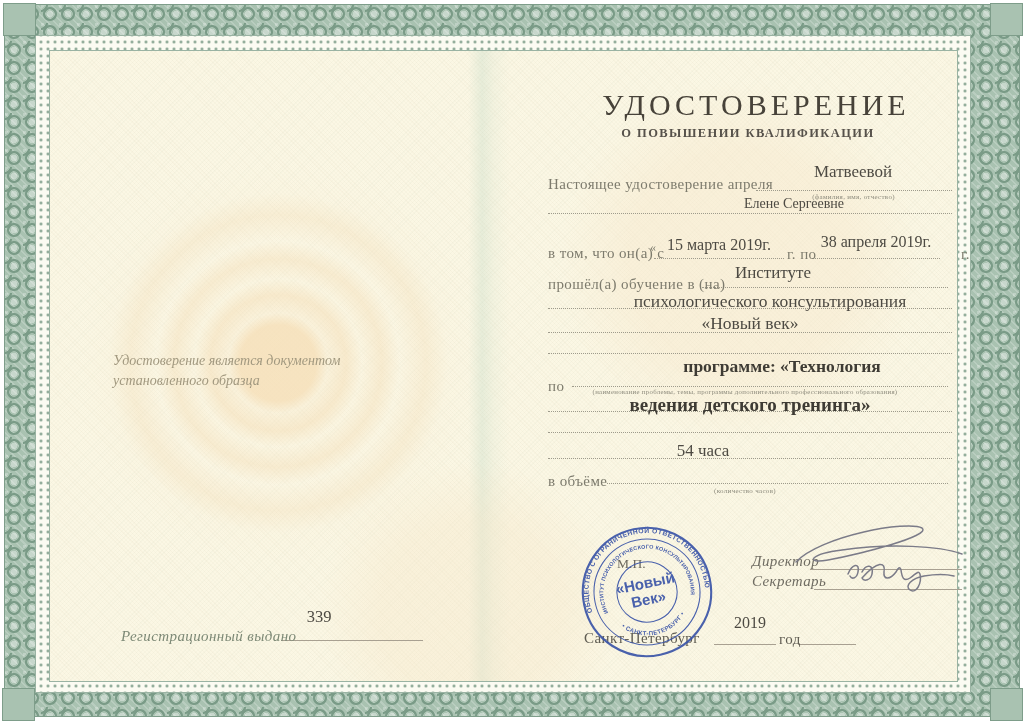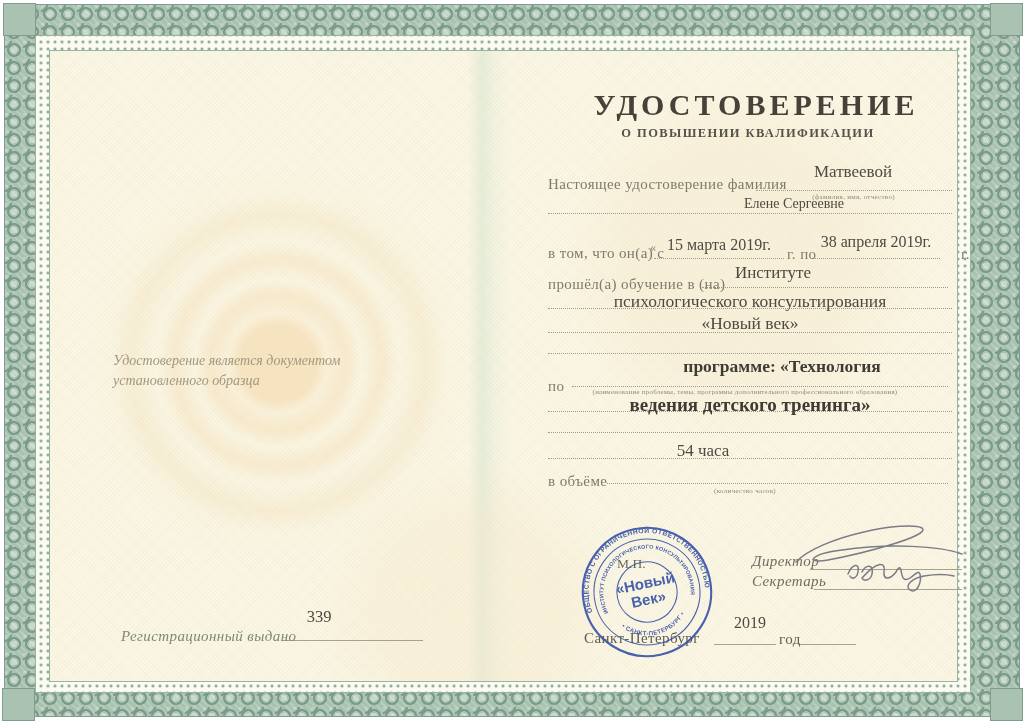--- a/index.html
+++ b/index.html
@@ -57,21 +57,21 @@
   .c-bl{top:688px;left:2px}.c-br{top:688px;left:990px}
 
   
   .abs{position:absolute;z-index:5}
   .lbl{font-size:15px;color:#7d7b6d;letter-spacing:.4px;white-space:nowrap}
   .val{font-size:17px;color:#4d4a43;text-align:center;white-space:nowrap}
   .bold{font-weight:bold;color:#3e3b34}
   .cap{font-size:7px;color:#8d8b7d;text-align:center;letter-spacing:.3px;white-space:nowrap}
   .dline{border-bottom:1px dotted #9e9b8c;height:0;z-index:4;position:absolute}
   .sline{border-bottom:1px solid #a8a091;height:0;z-index:4;position:absolute}
-  .title{font-size:30px;font-weight:bold;letter-spacing:4px;color:#474239;text-align:center}
+  .title{font-size:30px;font-weight:normal;letter-spacing:4px;color:#474239;text-align:center}
   .subtitle{font-size:12.5px;font-weight:bold;letter-spacing:1.4px;color:#56514a;text-align:center}
   .note{font-style:italic;font-size:14px;color:#a1987f;text-align:left;line-height:20px}
   .ital{font-style:italic}
   .stamp-wrap{position:absolute;left:579px;top:524px;width:136px;height:136px;z-index:6;transform:rotate(-12deg);opacity:.92}
   .sig-wrap{position:absolute;left:790px;top:518px;width:180px;height:82px;z-index:7}
 </style>
 </head>
 <body>
 
 <div class="cert">
@@ -84,40 +84,40 @@
   <div class="corner c-br"></div>
 
   <div class="abs title" style="left:556px;top:88px;width:400px">УДОСТОВЕРЕНИЕ</div>
   <div class="abs subtitle" style="left:548px;top:126px;width:400px">О ПОВЫШЕНИИ КВАЛИФИКАЦИИ</div>
 
   <div class="abs note" style="left:113px;top:351px;width:300px">
     <div>Удостоверение является документом</div>
     <div>установленного образца</div>
   </div>
 
-  <div class="abs lbl" style="left:548px;top:176px">Настоящее удостоверение фамилия</div>
+  <div class="abs lbl" style="left:548px;top:176px">Настоящее удостоверение апреля</div>
   <div class="abs val" style="left:754px;top:162px;width:198px">Матвеевой</div>
   <div class="dline" style="left:756px;top:190px;width:196px"></div>
   <div class="abs cap" style="left:776px;top:193px;width:155px">(фамилия, имя, отчество)</div>
   <div class="abs val" style="left:594px;top:196px;width:400px;font-size:14px">Елене Сергеевне</div>
   <div class="dline" style="left:548px;top:213px;width:404px"></div>
 
   <div class="abs lbl" style="left:548px;top:245px">в том, что он(а) с</div>
   <div class="abs lbl" style="left:650px;top:240px;font-size:12px">«</div>
   <div class="abs val" style="left:652px;top:236px;width:134px;font-size:16px">15 марта 2019г.</div>
   <div class="dline" style="left:654px;top:258px;width:130px"></div>
   <div class="abs lbl" style="left:787px;top:246px">г. по</div>
   <div class="abs val" style="left:810px;top:233px;width:132px;font-size:16px">38 апреля 2019г.</div>
   <div class="dline" style="left:812px;top:258px;width:128px"></div>
   <div class="abs lbl" style="left:961px;top:246px">г.</div>
 
   <div class="abs val" style="left:648px;top:263px;width:250px">Институте</div>
   <div class="abs lbl" style="left:548px;top:276px">прошёл(а) обучение в (на)</div>
   <div class="dline" style="left:702px;top:287px;width:246px"></div>
-  <div class="abs val" style="left:548px;top:291px;width:404px;font-size:17.5px">психологического консультирования</div>
+  <div class="abs val" style="left:568px;top:291px;width:404px;font-size:17.5px">психологического консультирования</div>
   <div class="dline" style="left:548px;top:308px;width:404px"></div>
   <div class="abs val" style="left:548px;top:313px;width:404px;font-size:17.5px">«Новый век»</div>
   <div class="dline" style="left:548px;top:332px;width:404px"></div>
   <div class="dline" style="left:548px;top:353px;width:404px"></div>
 
   <div class="abs val bold" style="left:612px;top:356px;width:340px;font-size:17.5px">программе:  «Технология</div>
   <div class="abs lbl" style="left:548px;top:378px">по</div>
   <div class="dline" style="left:572px;top:386px;width:376px"></div>
   <div class="abs cap" style="left:578px;top:388px;width:334px;font-size:6.8px">(наименование проблемы, темы, программы дополнительного профессионального образования)</div>
   <div class="abs val bold" style="left:548px;top:394px;width:404px;font-size:19px">ведения детского тренинга»</div>

